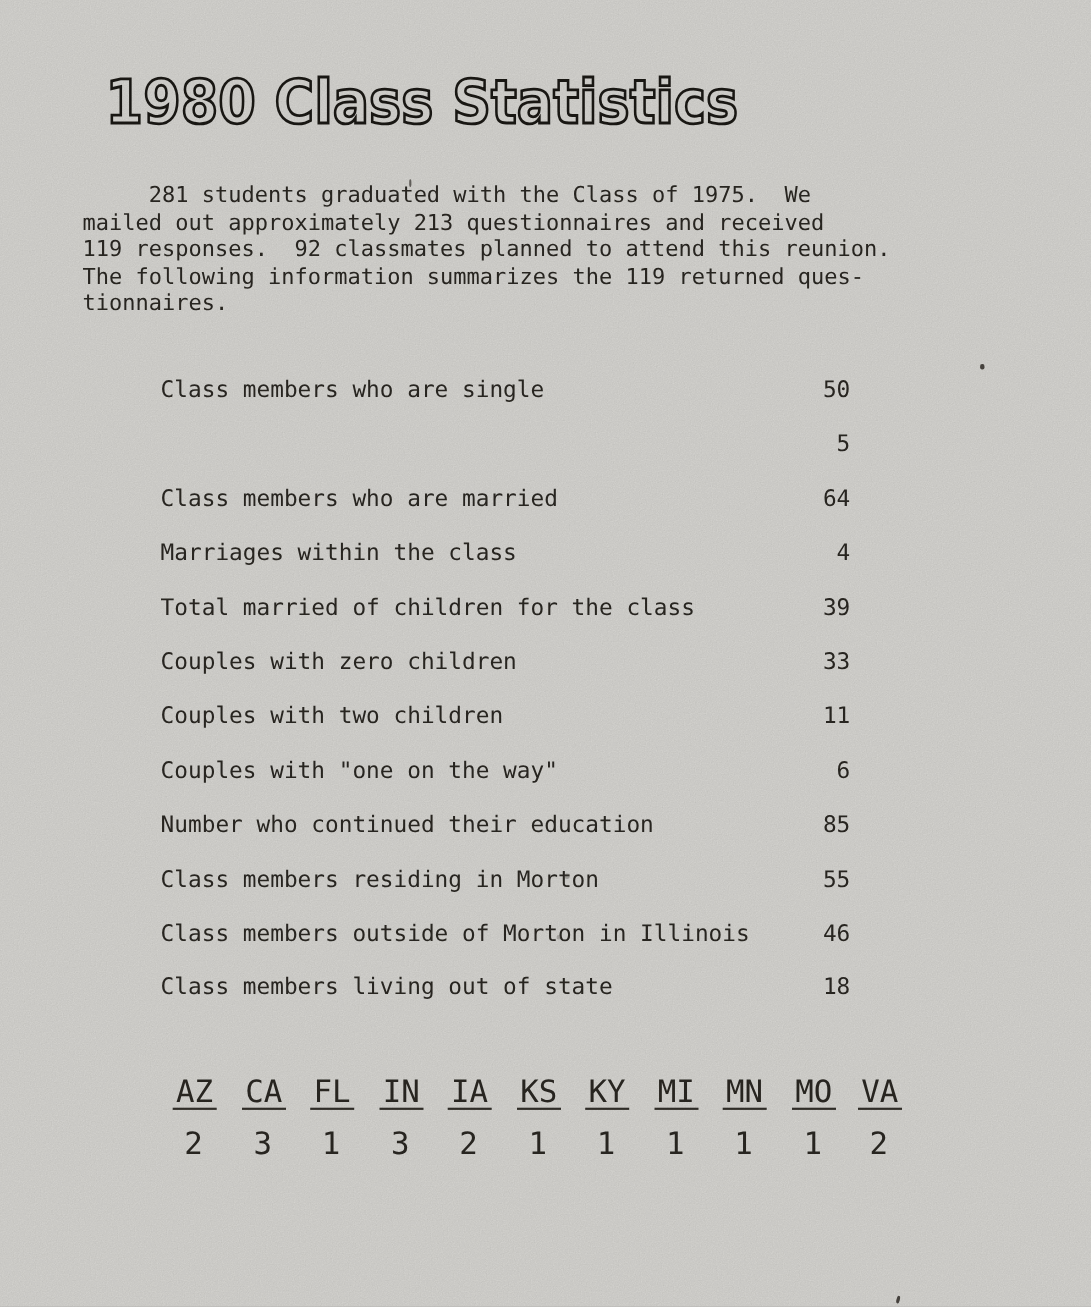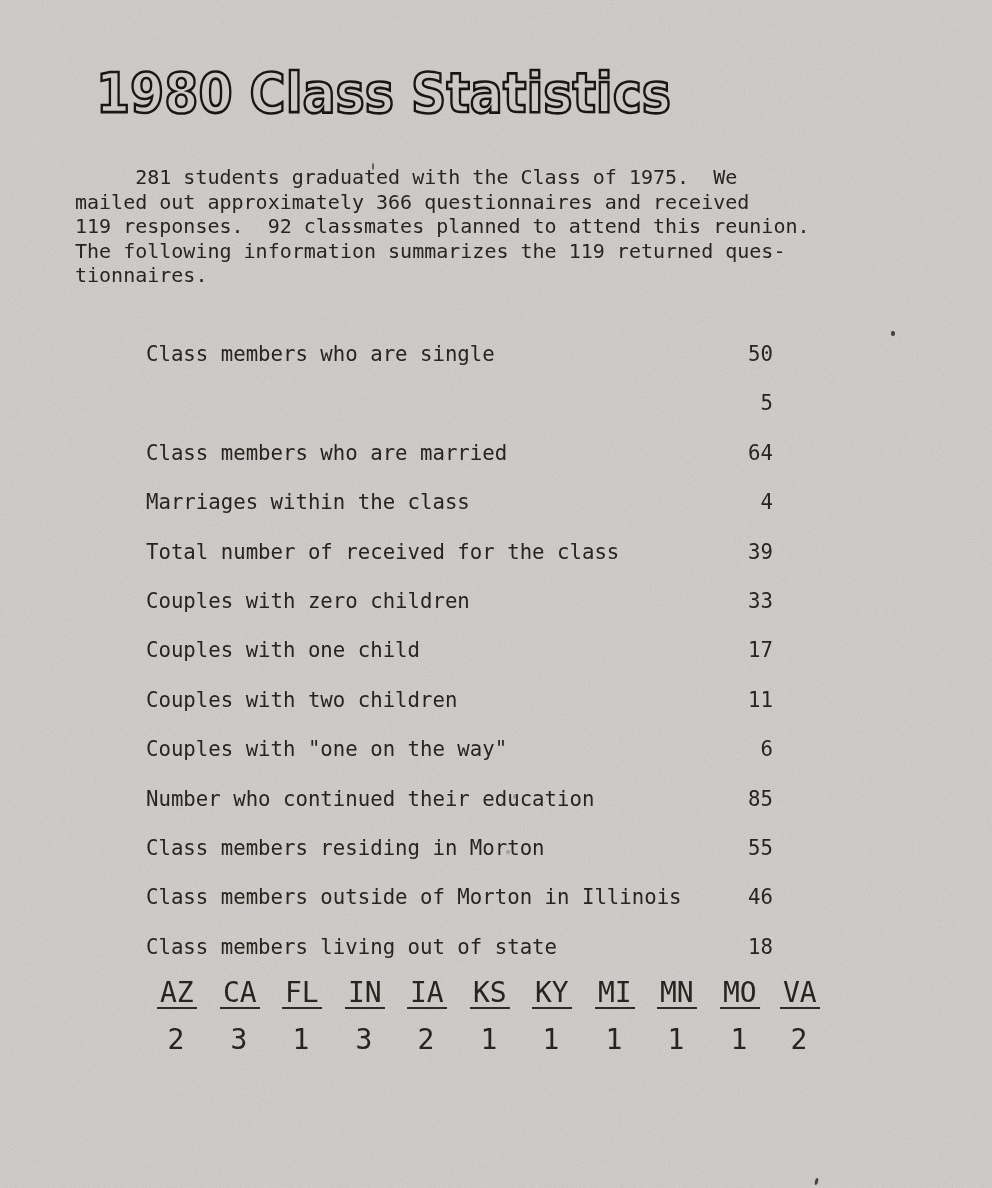--- a/index.html
+++ b/index.html
@@ -113,21 +113,21 @@
   </svg>
 
   <div class="content">
 
     <svg class="title-svg" width="640" height="70">
       <text x="2" y="40" transform="scale(1,1.25)" font-family="DejaVu Sans, sans-serif" font-weight="bold" font-size="44" fill="none" stroke="#1b1915" stroke-width="2.1" textLength="575" lengthAdjust="spacingAndGlyphs">1980 Class Statistics</text>
     </svg>
 
     <div class="intro">
       <div class="intro-line">     281 students graduated with the Class of 1975.  We</div>
-      <div class="intro-line">mailed out approximately 366 questionnaires and received</div>
+      <div class="intro-line">mailed out approximately 213 questionnaires and received</div>
       <div class="intro-line">119 responses.  92 classmates planned to attend this reunion.</div>
       <div class="intro-line">The following information summarizes the 119 returned ques-</div>
       <div class="intro-line">tionnaires.</div>
     </div>
 
     <div class="stats">
       <div class="stat-row">
         <span class="stat-label">Class members who are single</span>
         <span class="stat-value">50</span>
       </div>
@@ -136,30 +136,26 @@
       </div>
       <div class="stat-row">
         <span class="stat-label">Class members who are married</span>
         <span class="stat-value">64</span>
       </div>
       <div class="stat-row">
         <span class="stat-label">Marriages within the class</span>
         <span class="stat-value">4</span>
       </div>
       <div class="stat-row">
-        <span class="stat-label">Total number of received for the class</span>
+        <span class="stat-label">Total married of children for the class</span>
         <span class="stat-value">39</span>
       </div>
       <div class="stat-row">
         <span class="stat-label">Couples with zero children</span>
         <span class="stat-value">33</span>
-      </div>
-      <div class="stat-row">
-        <span class="stat-label">Couples with one child</span>
-        <span class="stat-value">17</span>
       </div>
       <div class="stat-row">
         <span class="stat-label">Couples with two children</span>
         <span class="stat-value">11</span>
       </div>
       <div class="stat-row">
         <span class="stat-label">Couples with "one on the way"</span>
         <span class="stat-value">6</span>
       </div>
       <div class="stat-row">

